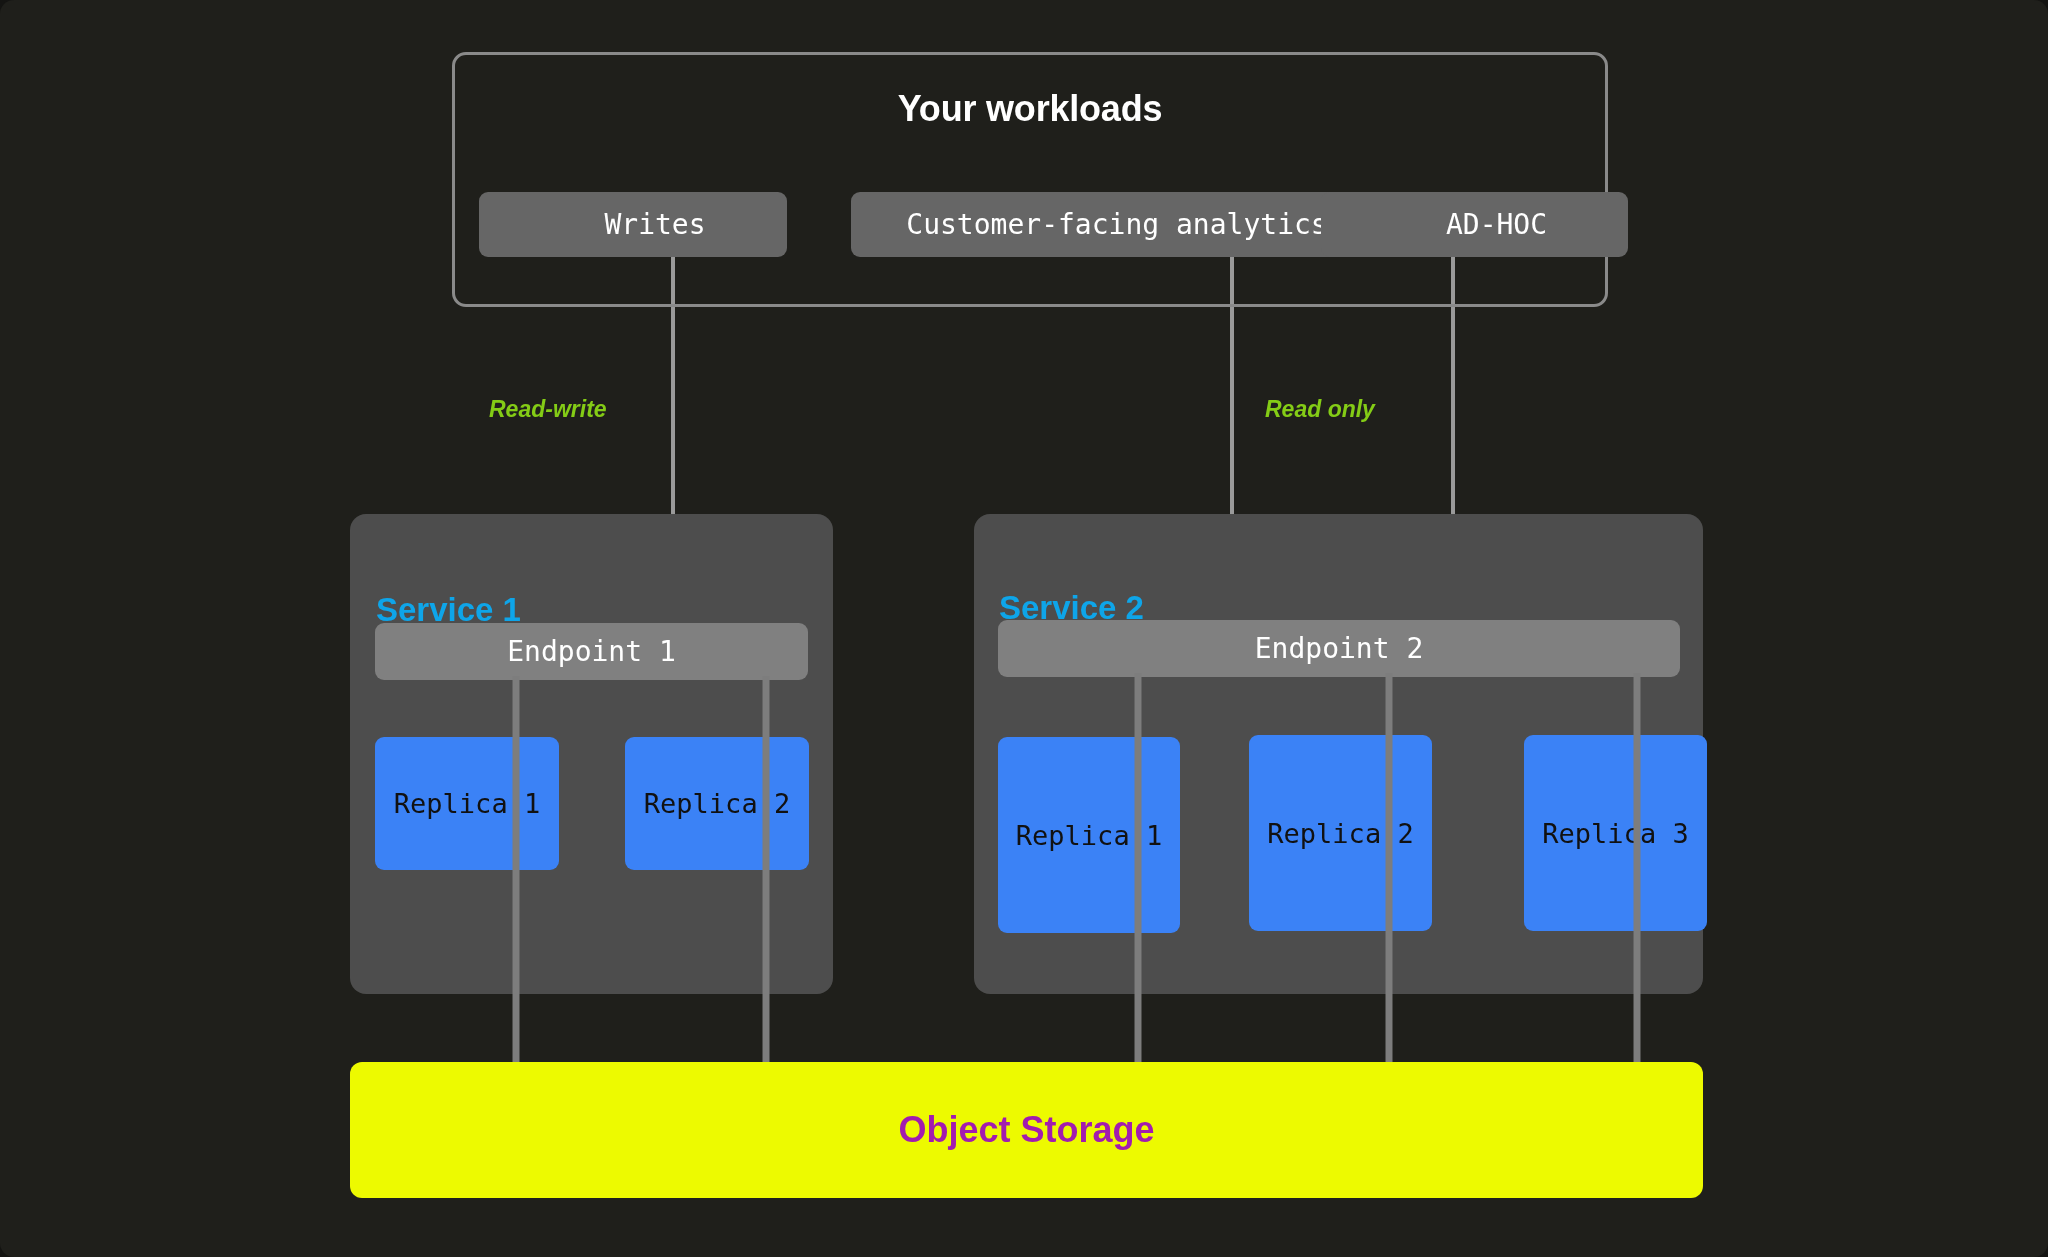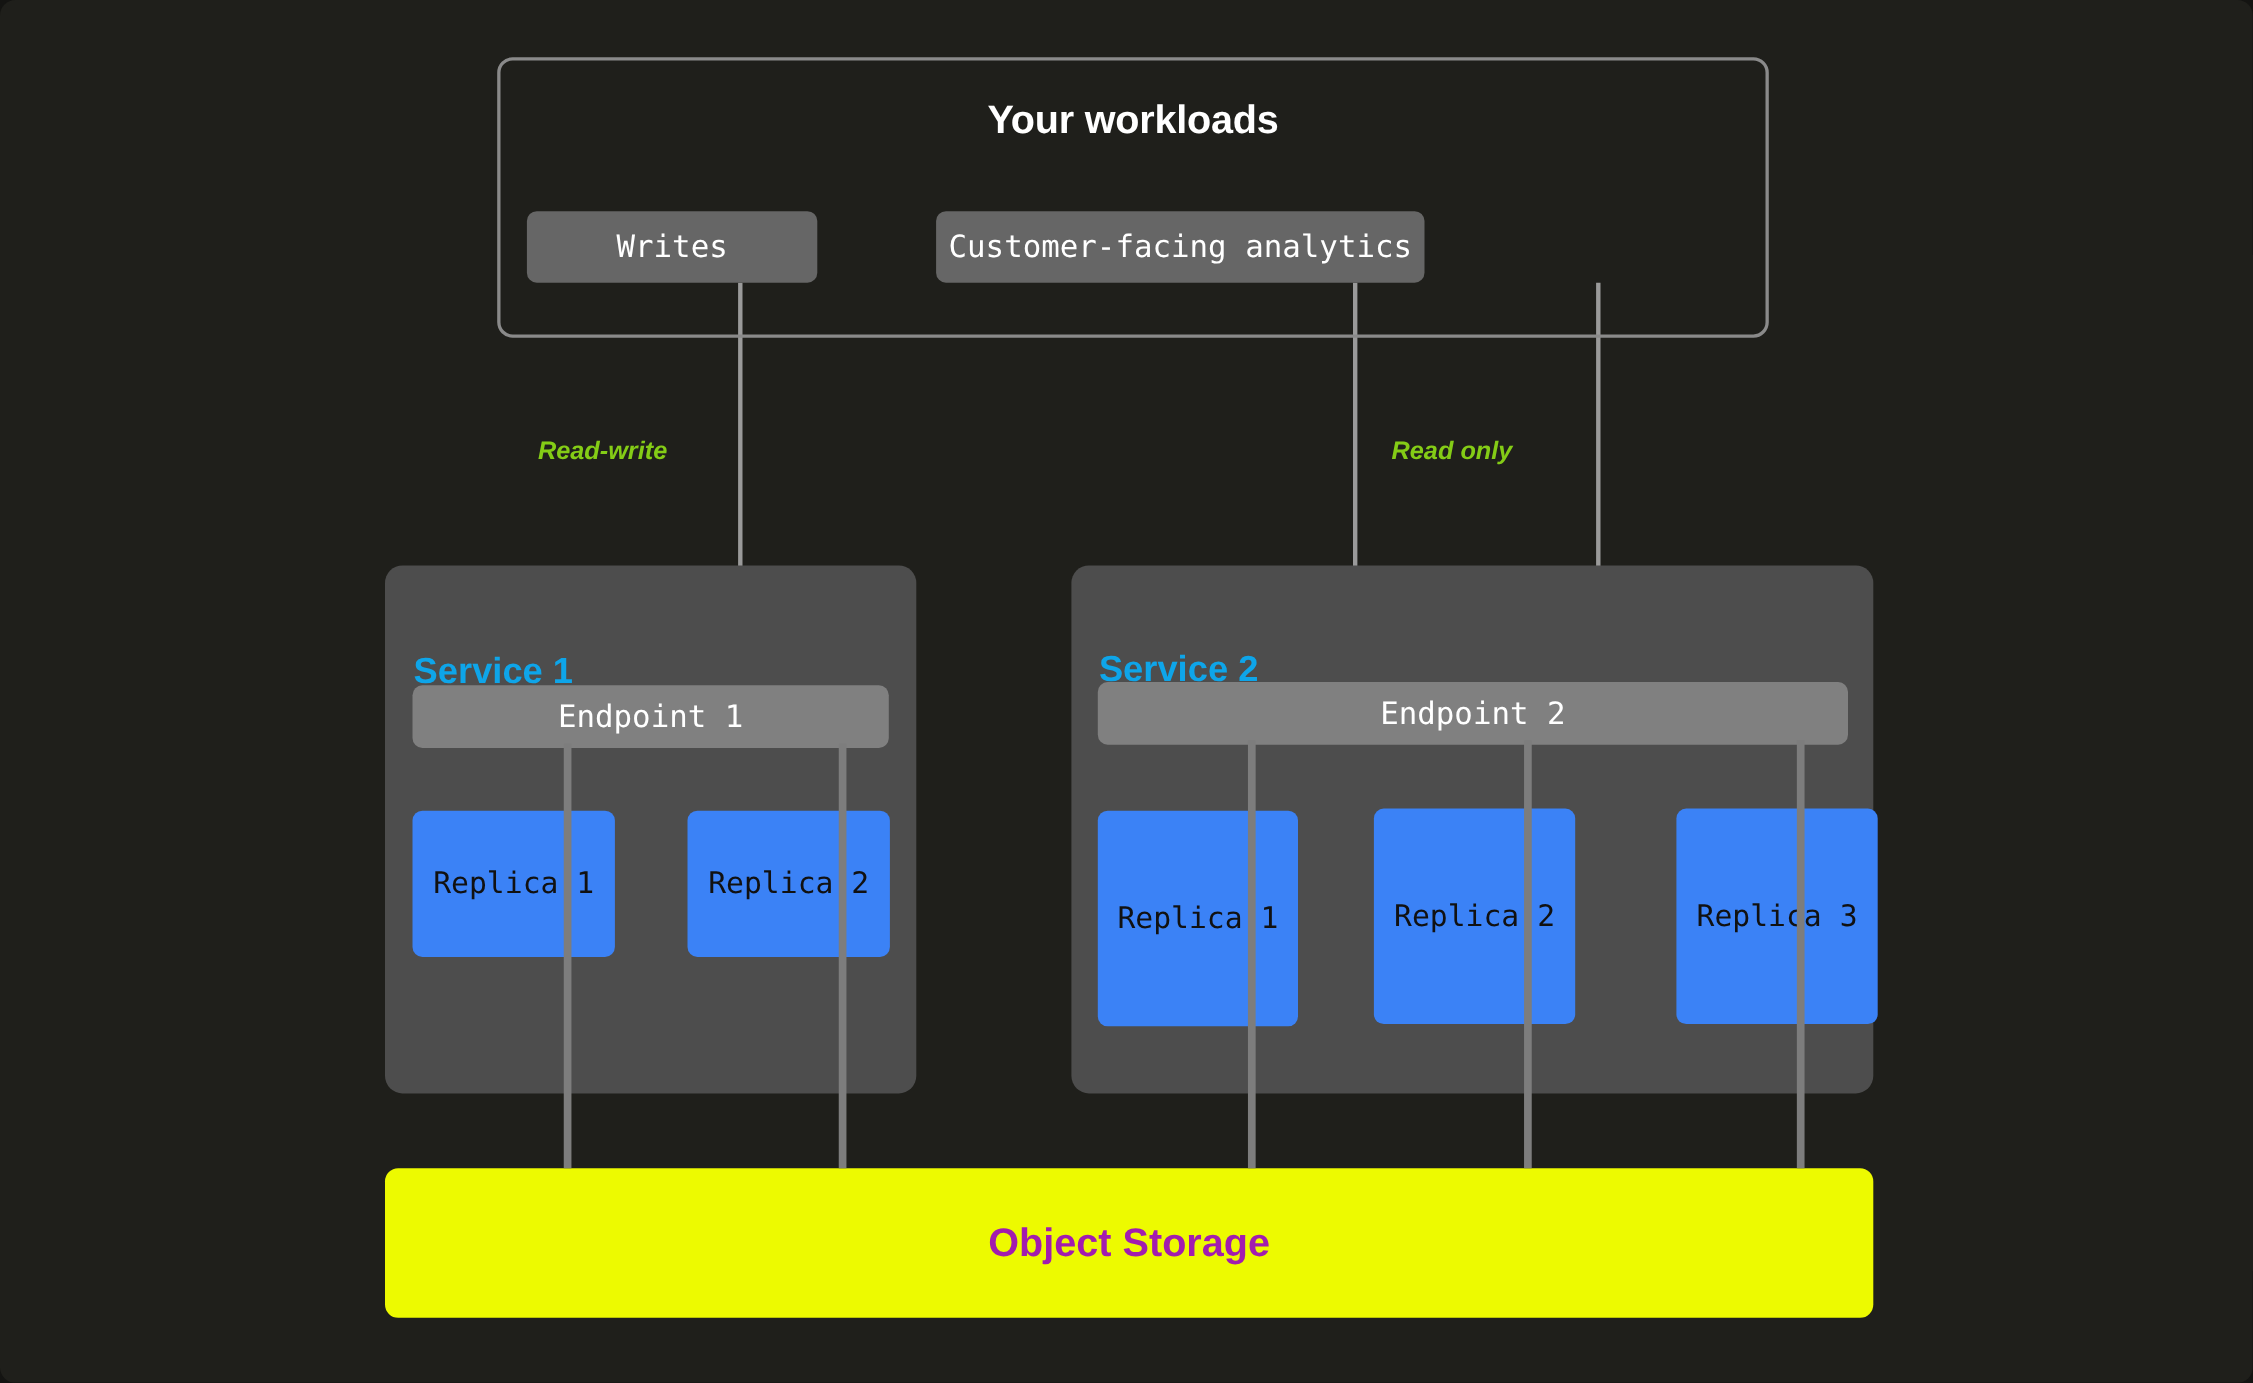--- a/index.html
+++ b/index.html
@@ -58,20 +58,21 @@
     background: #666666;
     border-radius: 9px;
     color: #ffffff;
     font-family: "DejaVu Sans Mono", "Liberation Mono", monospace;
     font-size: 28px;
     display: flex;
     align-items: center;
     justify-content: center;
     z-index: 4;
     height: 65px;
+    padding-left: 44px;
   }
   #wl-writes { left: 479px; top: 192px; width: 264px; }
   #wl-analytics { left: 851px; top: 192px; width: 444px; }
   #wl-adhoc { left: 1321px; top: 192px; width: 263px; }
 
   
   .edge-label {
     color: #84cc16;
     font-size: 23px;
     font-weight: bold;
@@ -171,20 +172,21 @@
     <path d="M1232,257 L1232,578" stroke="#9a9a9a" stroke-width="4" fill="none" marker-end="url(#arrowhead)"></path>
 
     <path d="M1453,257 L1453,578" stroke="#9a9a9a" stroke-width="4" fill="none" marker-end="url(#arrowhead)"></path>
   </svg>
 
   <div class="abs" id="workloads-box"></div>
   <div class="abs" id="workloads-title">Your workloads</div>
 
   <div class="abs wl-btn" id="wl-writes">Writes</div>
   <div class="abs wl-btn" id="wl-analytics">Customer-facing analytics</div>
+  <div class="abs wl-btn" id="wl-adhoc">AD-HOC</div>
 
   <div class="abs edge-label" id="label-read-write">Read-write</div>
   <div class="abs edge-label" id="label-read-only">Read only</div>
 
   <div class="abs service-panel" id="service1-panel"></div>
 
   <div class="abs service-panel" id="service2-panel"></div>
 
   <svg id="wires-front" width="2048" height="1257" viewBox="0 0 2048 1257">
 

